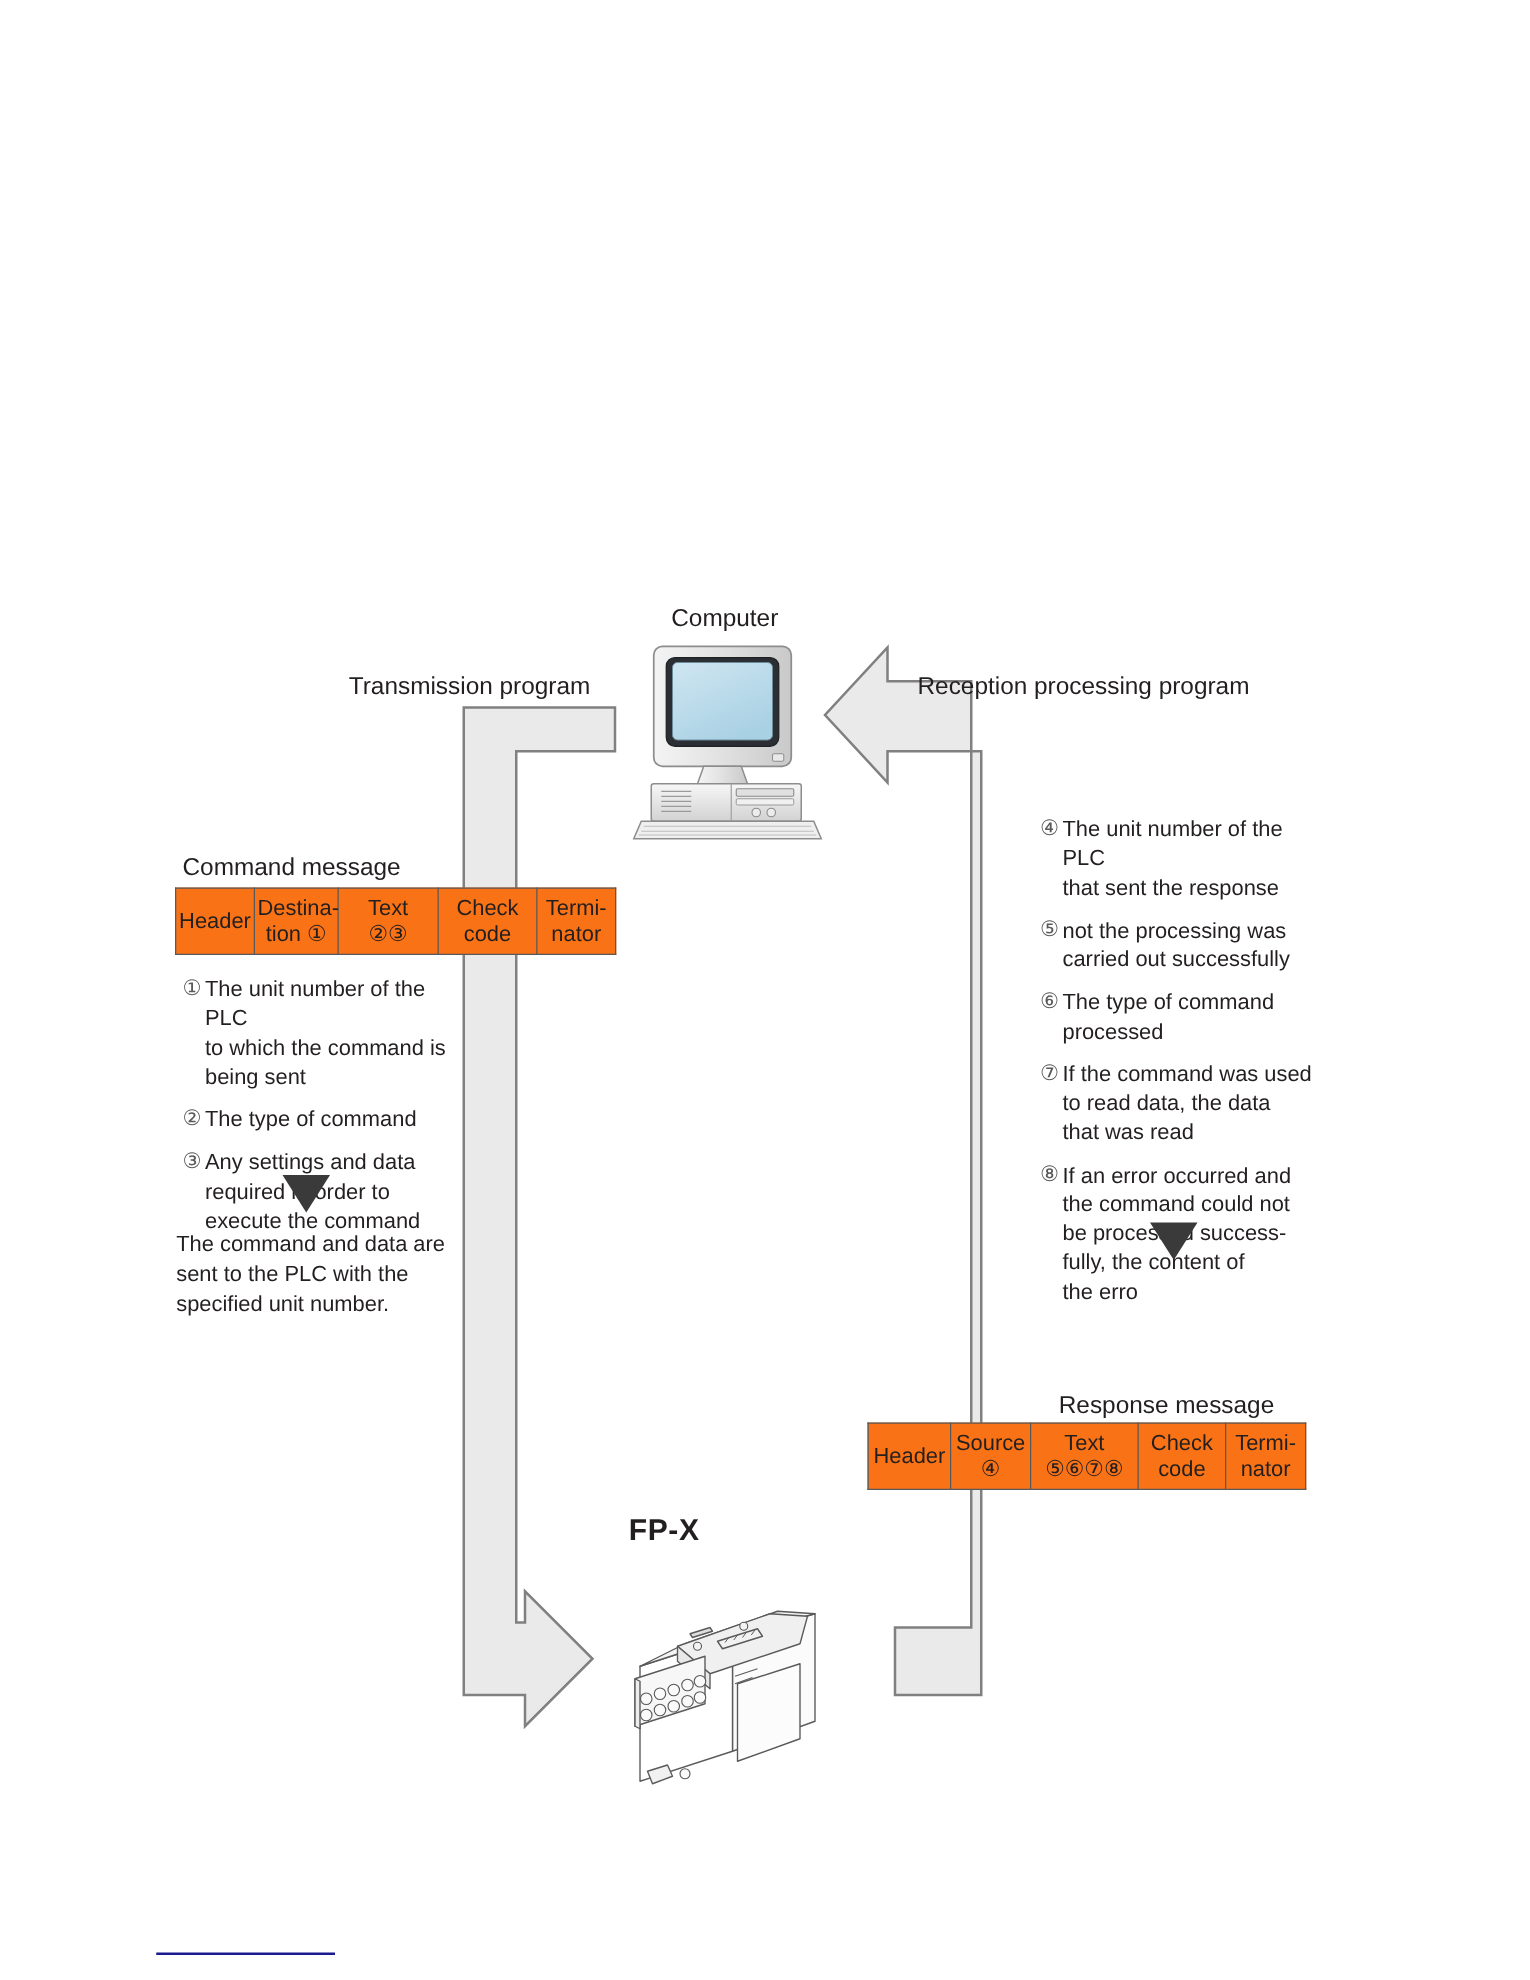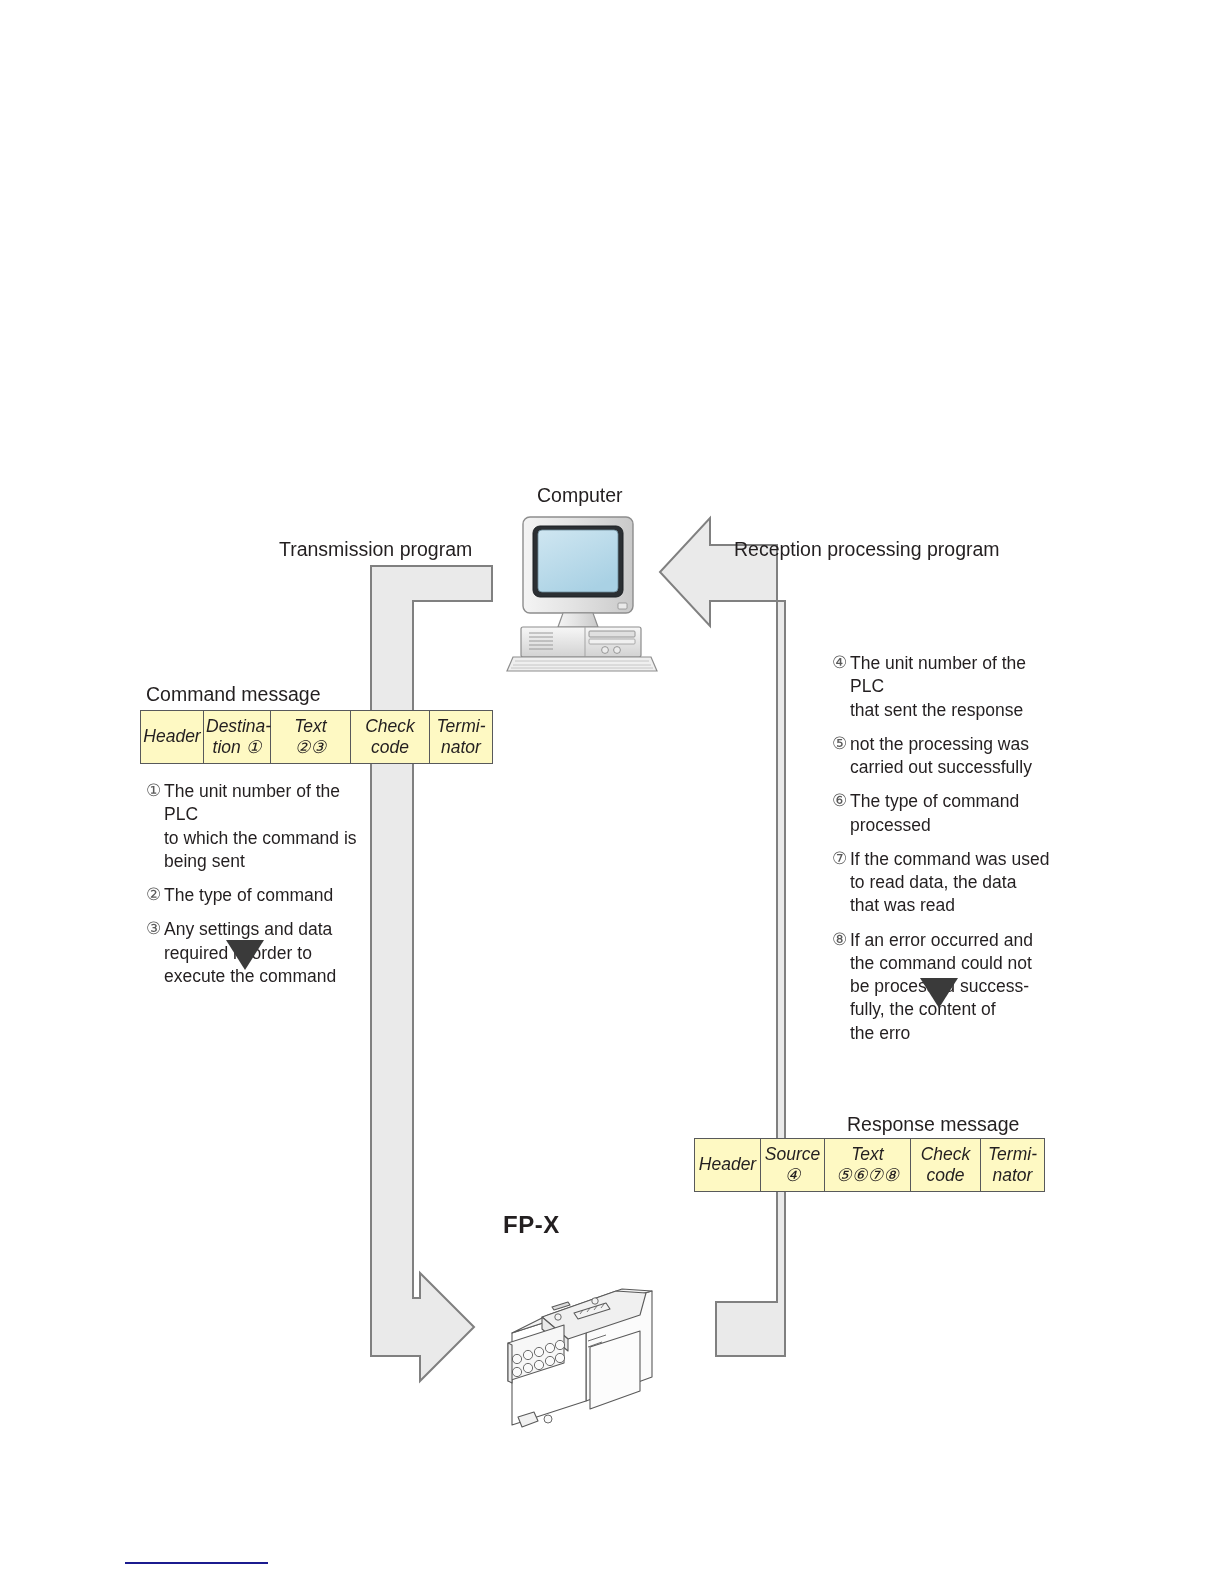--- a/index.html
+++ b/index.html
@@ -62,22 +62,21 @@
     font-weight: bold;
     letter-spacing: .5px;
     color: #231f20;
   }
 
   
   .msg-table {
     position: absolute;
     border-collapse: collapse;
     table-layout: fixed;
-    background: #fef9c3;
-    font-style: italic;
+    background: #f97316;
   }
   .msg-table td {
     border: 1.6px solid #58595b;
     text-align: center;
     vertical-align: middle;
     font-size: 17.5px;
     line-height: 1.18;
     padding: 5px 2px 6px;
     color: #231f20;
   }
@@ -287,20 +286,25 @@
       <div class="note-text">
         <span>Any settings and data</span>
         <span>required in order to</span>
         <span>execute the command</span>
       </div>
     </div>
   </div>
 
   <div class="tri" id="left-down-triangle"></div>
 
+  <div class="para" id="left-summary">
+    <span>The command and data are</span>
+    <span>sent to the PLC with the</span>
+    <span>specified unit number.</span>
+  </div>
 
   <div class="notes" id="right-notes">
     <div class="note">
       <div class="note-mark">④</div>
       <div class="note-text">
         <span>The unit number of the PLC</span>
         <span>that sent the response</span>
       </div>
     </div>
     <div class="note">

